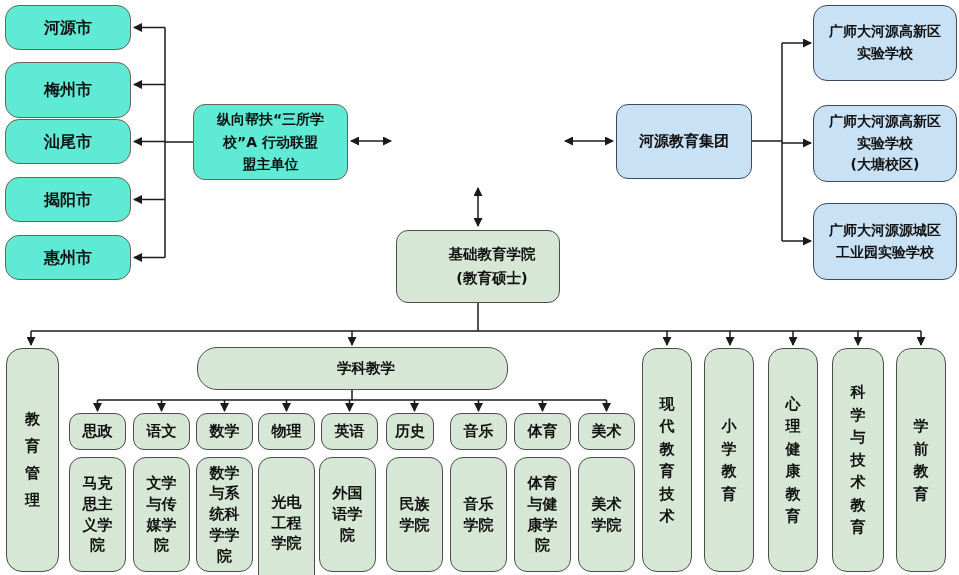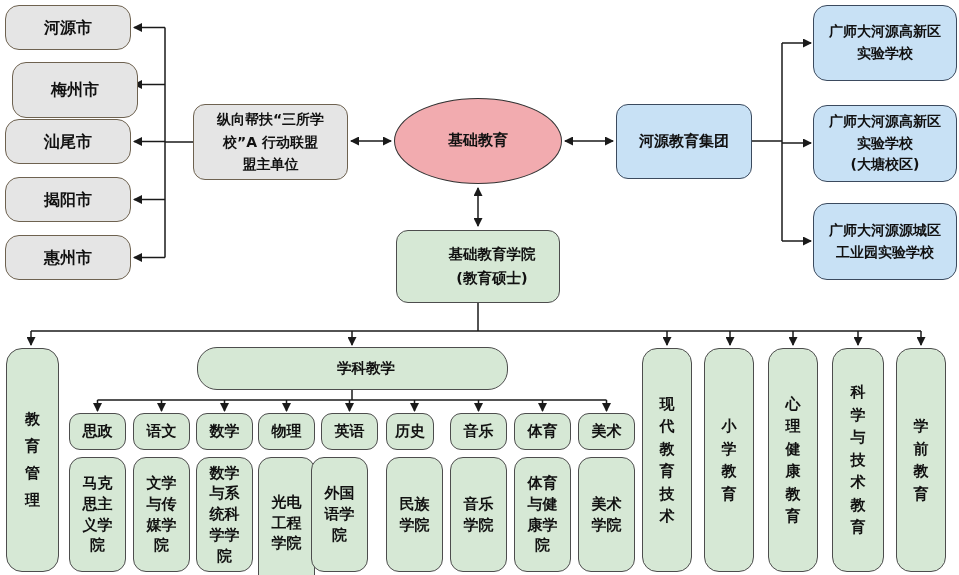--- a/index.html
+++ b/index.html
@@ -10,21 +10,21 @@
     font-family:"DejaVu Sans","Liberation Sans",sans-serif;
     overflow:hidden;
   }
   #wires{position:absolute;left:0;top:0;width:959px;height:575px;pointer-events:none;}
   .box{
     position:absolute;box-sizing:border-box;
     display:flex;align-items:center;justify-content:center;
     text-align:center;font-weight:bold;color:#111111;
     white-space:pre-line;line-height:1.45;
   }
-  .orange{background:#e5e5e5;border:1.5px solid #6e6250;}
+  .orange{background:#5eead4;border:1.5px solid #6e6250;}
   .blue{background:#c8e1f5;border:1.5px solid #3b4a5e;}
   .green{background:#d6e8d5;border:1.5px solid #4d4d4d;}
   .pink{background:#f2abaf;border:1.6px solid #333333;}
   .city{border-radius:14px;font-size:16px;}
   .alliance{border-radius:12px;font-size:14px;line-height:1.6;}
   .ellipse{border-radius:50%;font-size:15px;}
   .bigbox{border-radius:12px;font-size:14.5px;line-height:1.65;padding-left:28px;}
   .group{border-radius:12px;font-size:15px;}
   .school{border-radius:14px;font-size:14px;line-height:1.55;}
   .tallbox{border-radius:15px;font-size:15px;line-height:1.5;}
@@ -82,30 +82,29 @@
       <line x1="286.5" y1="400" x2="286.5" y2="411" marker-end="url(#arr)"></line>
       <line x1="349.5" y1="400" x2="349.5" y2="411" marker-end="url(#arr)"></line>
       <line x1="414.5" y1="400" x2="414.5" y2="411" marker-end="url(#arr)"></line>
       <line x1="478.5" y1="400" x2="478.5" y2="411" marker-end="url(#arr)"></line>
       <line x1="542.5" y1="400" x2="542.5" y2="411" marker-end="url(#arr)"></line>
       <line x1="606.5" y1="400" x2="606.5" y2="411" marker-end="url(#arr)"></line>
     </g>
   </svg>
 
   <div class="box orange city" style="left:5px;top:5px;width:126px;height:45px">河源市</div>
-  <div class="box orange city" style="left:12px;top:62px;width:126px;height:56px">梅州市</div>
+  <div class="box orange city" style="left:5px;top:62px;width:126px;height:56px">梅州市</div>
   <div class="box orange city" style="left:5px;top:119px;width:126px;height:45px">汕尾市</div>
   <div class="box orange city" style="left:5px;top:177px;width:126px;height:45px">揭阳市</div>
   <div class="box orange city" style="left:5px;top:235px;width:126px;height:45px">惠州市</div>
 
   <div class="box orange alliance" style="left:193px;top:104px;width:155px;height:76px">纵向帮扶“三所学
 校”A 行动联盟
 盟主单位</div>
 
-  <div class="box pink ellipse" style="left:394px;top:98px;width:168px;height:86px">基础教育</div>
 
   <div class="box blue group" style="left:616px;top:104px;width:136px;height:75px">河源教育集团</div>
 
   <div class="box blue school" style="left:813px;top:5px;width:144px;height:76px">广师大河源高新区
 实验学校</div>
   <div class="box blue school" style="left:813px;top:105px;width:144px;height:77px">广师大河源高新区
 实验学校
 (大塘校区)</div>
   <div class="box blue school" style="left:813px;top:203px;width:144px;height:77px">广师大河源源城区
 工业园实验学校</div>
@@ -139,21 +138,21 @@
 媒学
 院</div>
   <div class="box green college" style="left:196px;top:457px;width:57px;height:115px">数学
 与系
 统科
 学学
 院</div>
   <div class="box green college" style="left:258px;top:457px;width:57px;height:132px">光电
 工程
 学院</div>
-  <div class="box green college" style="left:311px;top:457px;width:57px;height:115px">外国
+  <div class="box green college" style="left:319px;top:457px;width:57px;height:115px">外国
 语学
 院</div>
   <div class="box green college" style="left:386px;top:457px;width:57px;height:115px">民族
 学院</div>
   <div class="box green college" style="left:450px;top:457px;width:57px;height:115px">音乐
 学院</div>
   <div class="box green college" style="left:514px;top:457px;width:57px;height:115px">体育
 与健
 康学
 院</div>

